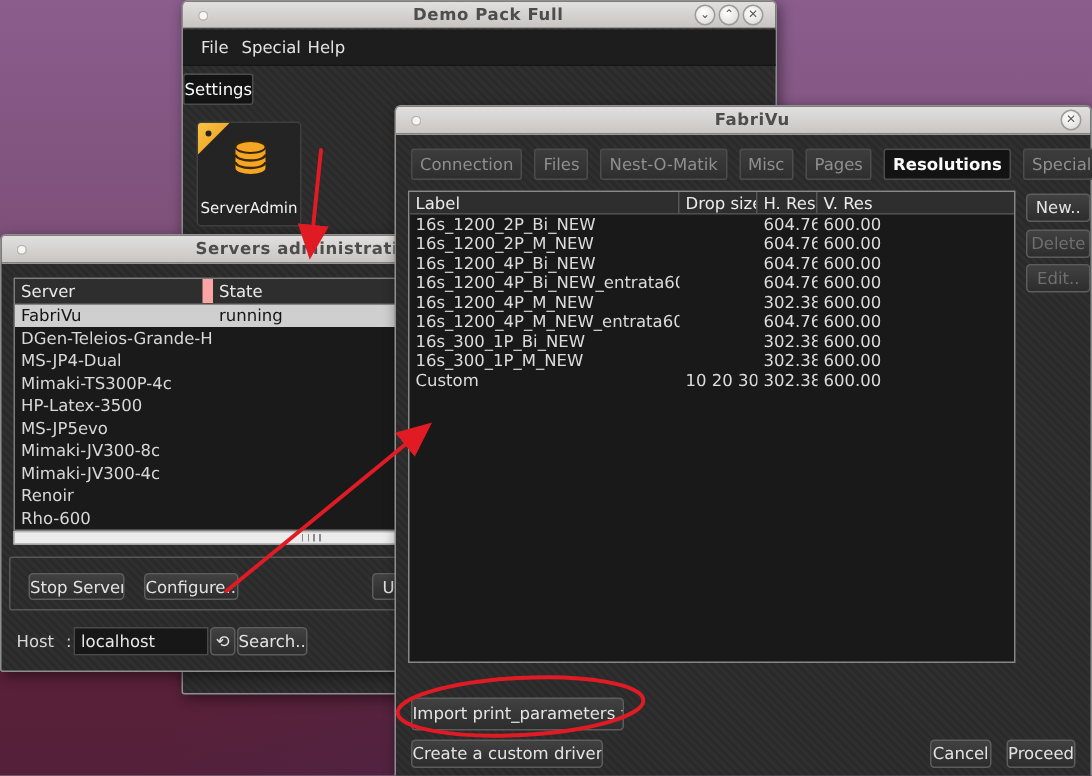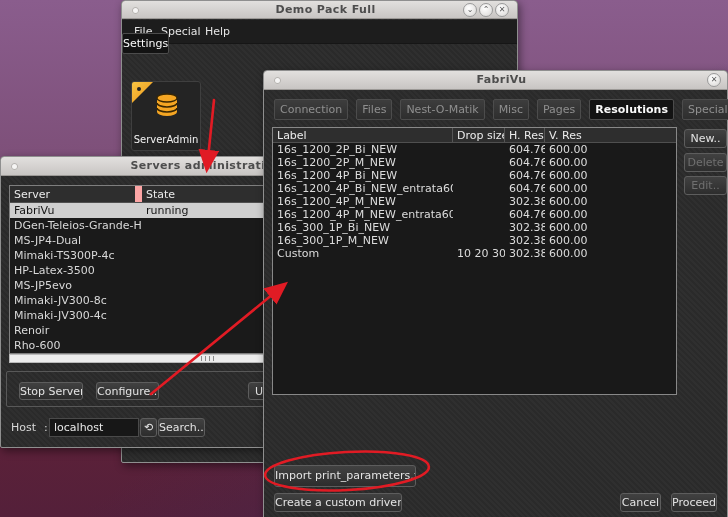--- a/index.html
+++ b/index.html
@@ -53,21 +53,21 @@
   .btn {
     position:absolute;
     background:linear-gradient(#414141,#2d2d2d);
     border:1px solid #5d5d5d; border-radius:3px;
     color:#e3e3e3; text-align:center; line-height:17px; white-space:nowrap; overflow:hidden;
   }
   .btn.disabled { color:#6f6f6f; }
 
   
   #dp { left:121px; top:0; width:397px; height:463px; z-index:1; }
-  #dp .tab { position:absolute; top:32px; }
+  #dp .tab { position:absolute; top:48px; }
   #dp .tab:nth-of-type(1) { left:7px;  width:72px; }
   #dp .tab:nth-of-type(2) { left:80px; width:92px; }
   .tile {
     position:absolute; left:9px; top:80px; width:70px; height:70px;
     background:#242424; border:1px solid #3f3f3f; border-radius:3px; overflow:hidden;
   }
   .tile-tri { position:absolute; left:0; top:0; width:21px; height:21px;
     background:linear-gradient(135deg,#f7c443,#ee9518);
     clip-path:polygon(0 0,100% 0,0 100%); }
   .tile-dot { position:absolute; left:5px; top:5px; width:4px; height:4px; border-radius:50%; background:#242424; }
@@ -93,21 +93,21 @@
     position:absolute; background:#171717; border:1px solid #4a4a4a;
     color:#e8e8e8; font-size:11px; font-family:inherit; padding:0 4px; line-height:17px;
   }
 
   
   #fv { left:263px; top:70px; width:465px; height:450px; z-index:3; }
   #fv .titlebar { height:19px; }
   #fv-tabs { position:absolute; left:10px; top:28px; display:flex; gap:8px; }
   #fv-tabs .tab { padding:0 5px; }
   #fv-tabs .tab.active { font-weight:bold; }
-  #fv-list { position:absolute; left:8px; top:56px; width:405px; height:268px; border:1px solid #888; background:#191919; overflow:hidden; }
+  #fv-list { position:absolute; left:8px; top:56px; width:405px; height:315px; border:1px solid #888; background:#191919; overflow:hidden; }
   .fv-row { display:flex; height:13px; line-height:13px; color:#dcdcdc; }
   .fv-row.header { height:15px; line-height:15px; background:#2e2e2e; color:#ebebeb; border-bottom:1px solid #4f4f4f; }
   .fv-row.header .fv-c { border-right:1px solid #555; }
   .fv-row.header .fv-c:last-child { border-right:none; }
   .fv-c { padding-left:4px; overflow:hidden; white-space:nowrap; }
   .fv-c1 { width:180px; } .fv-c2 { width:52px; } .fv-c3 { width:40px; } .fv-c4 { flex:1; }
   #fv-sidebtns .btn { left:420px; width:43px; height:19px; }
 
   
   :root { --red:#e11b24; }

